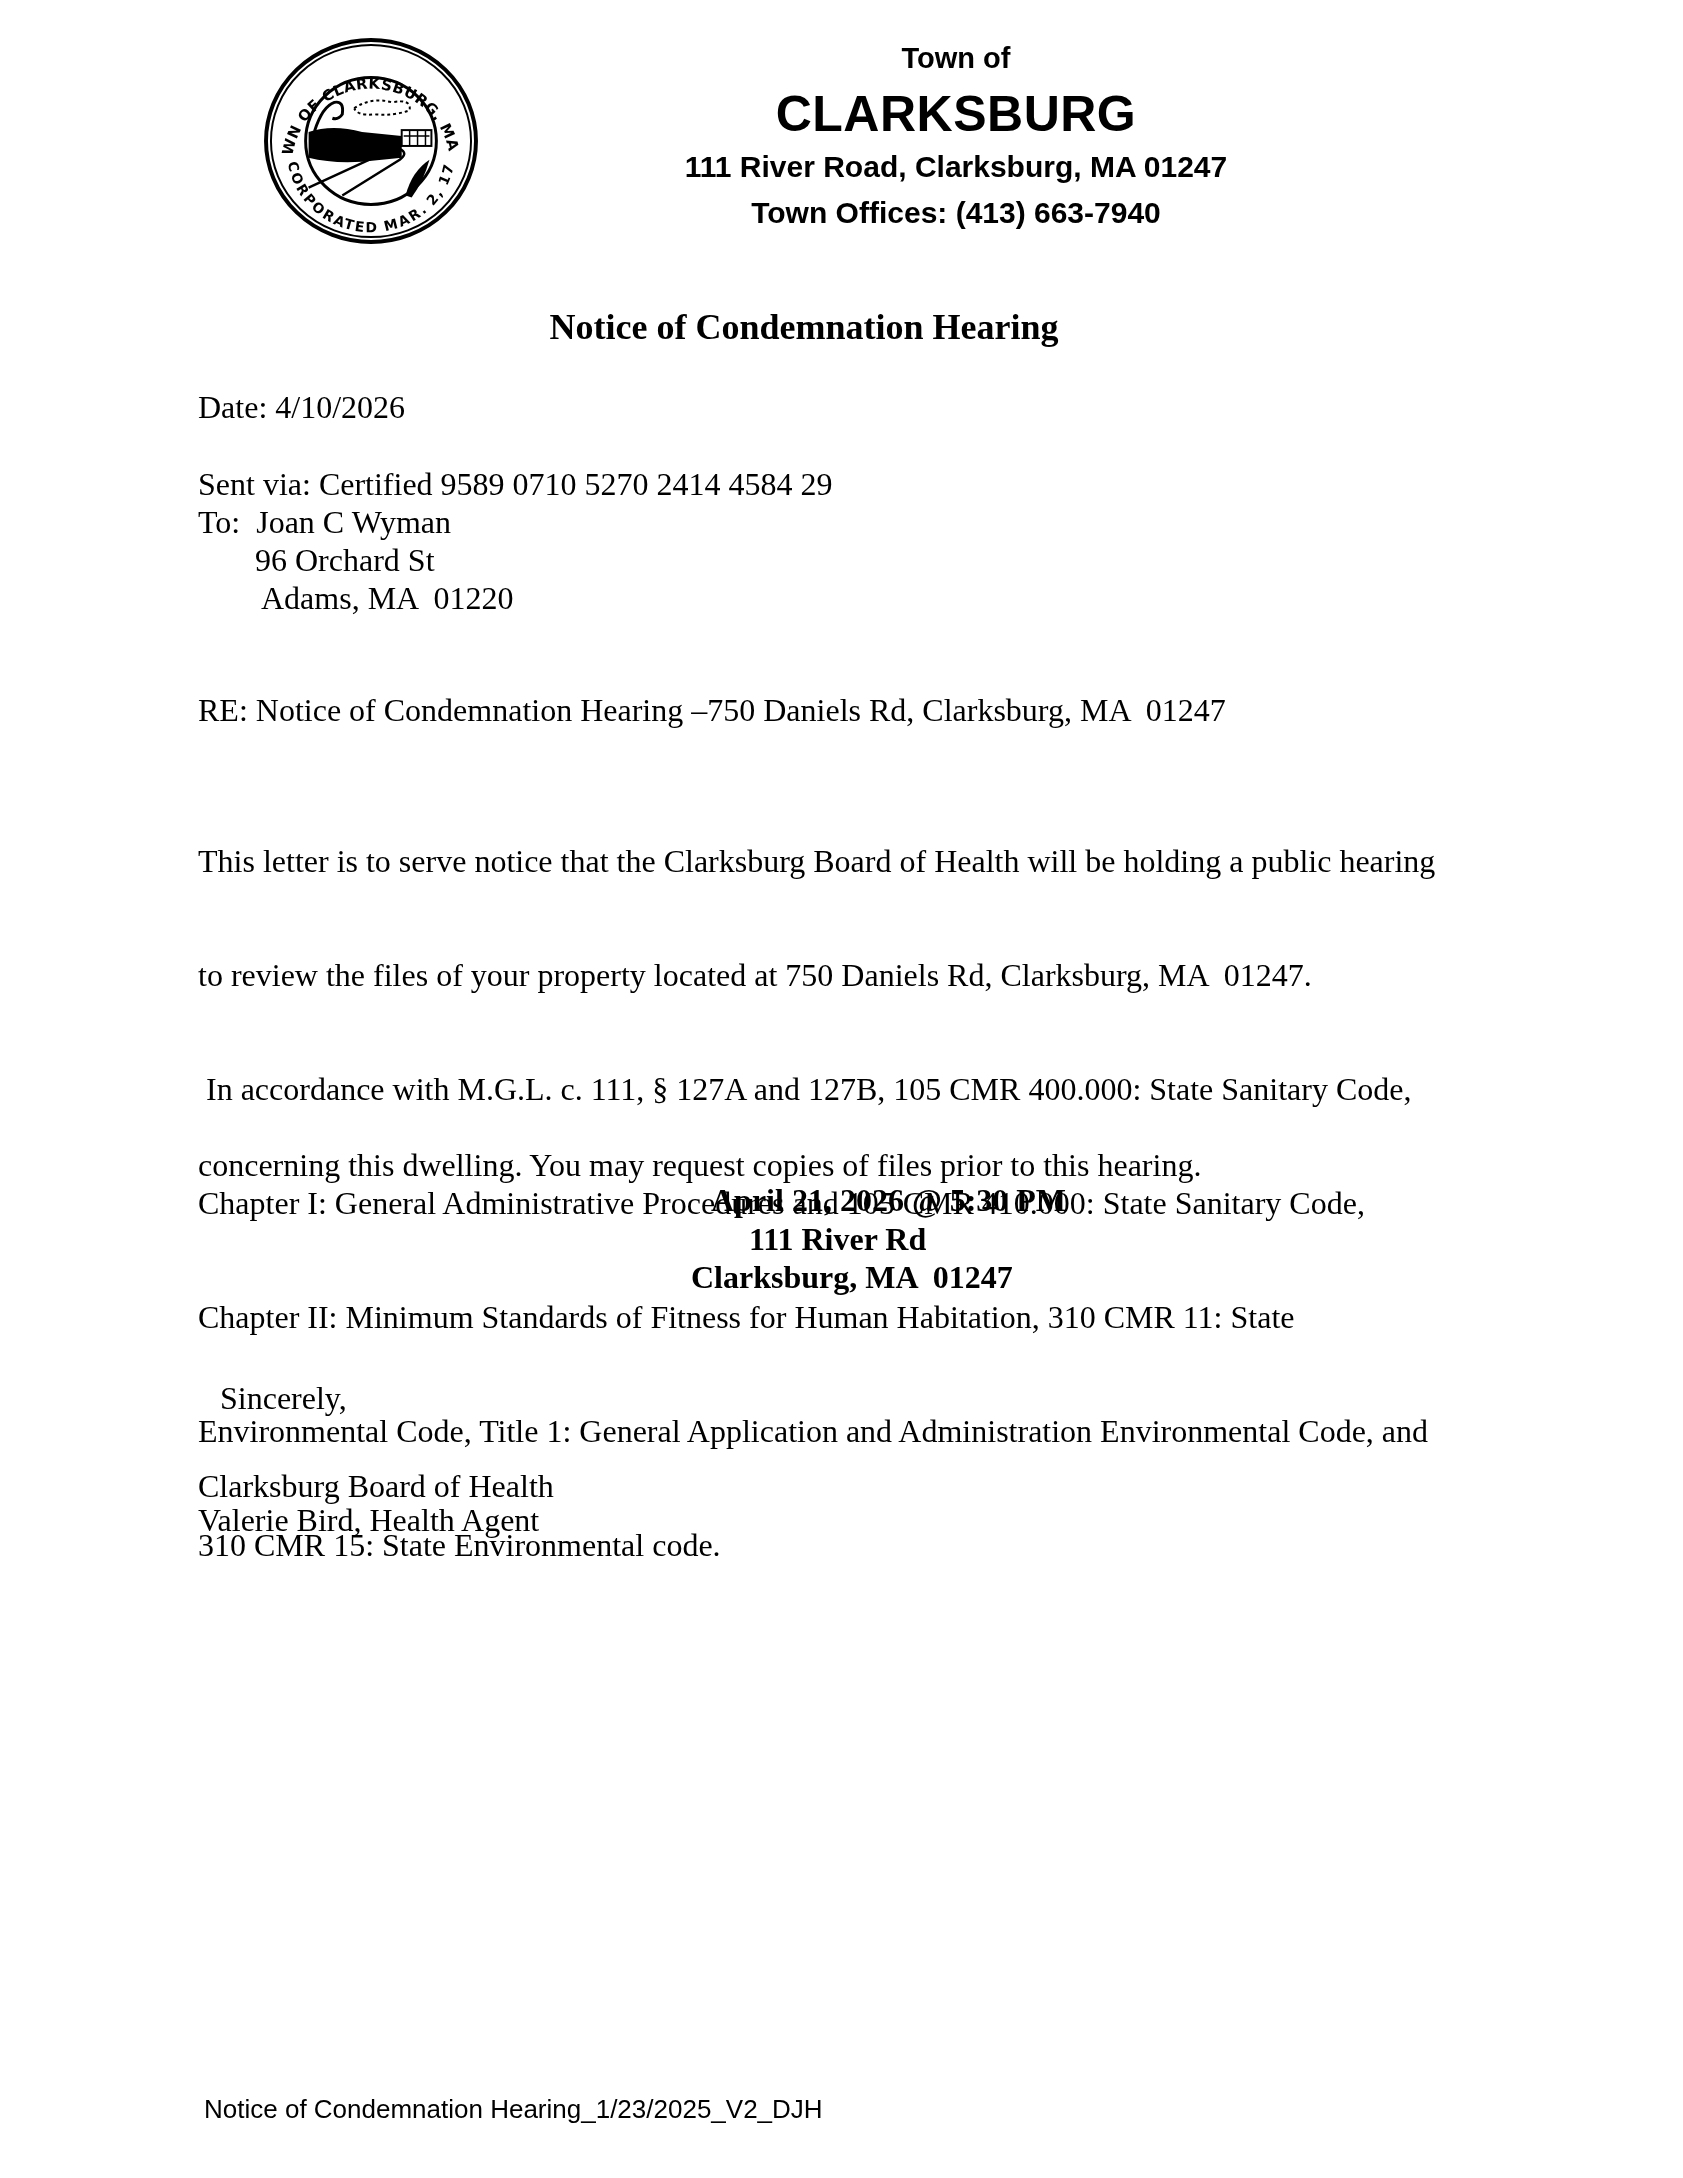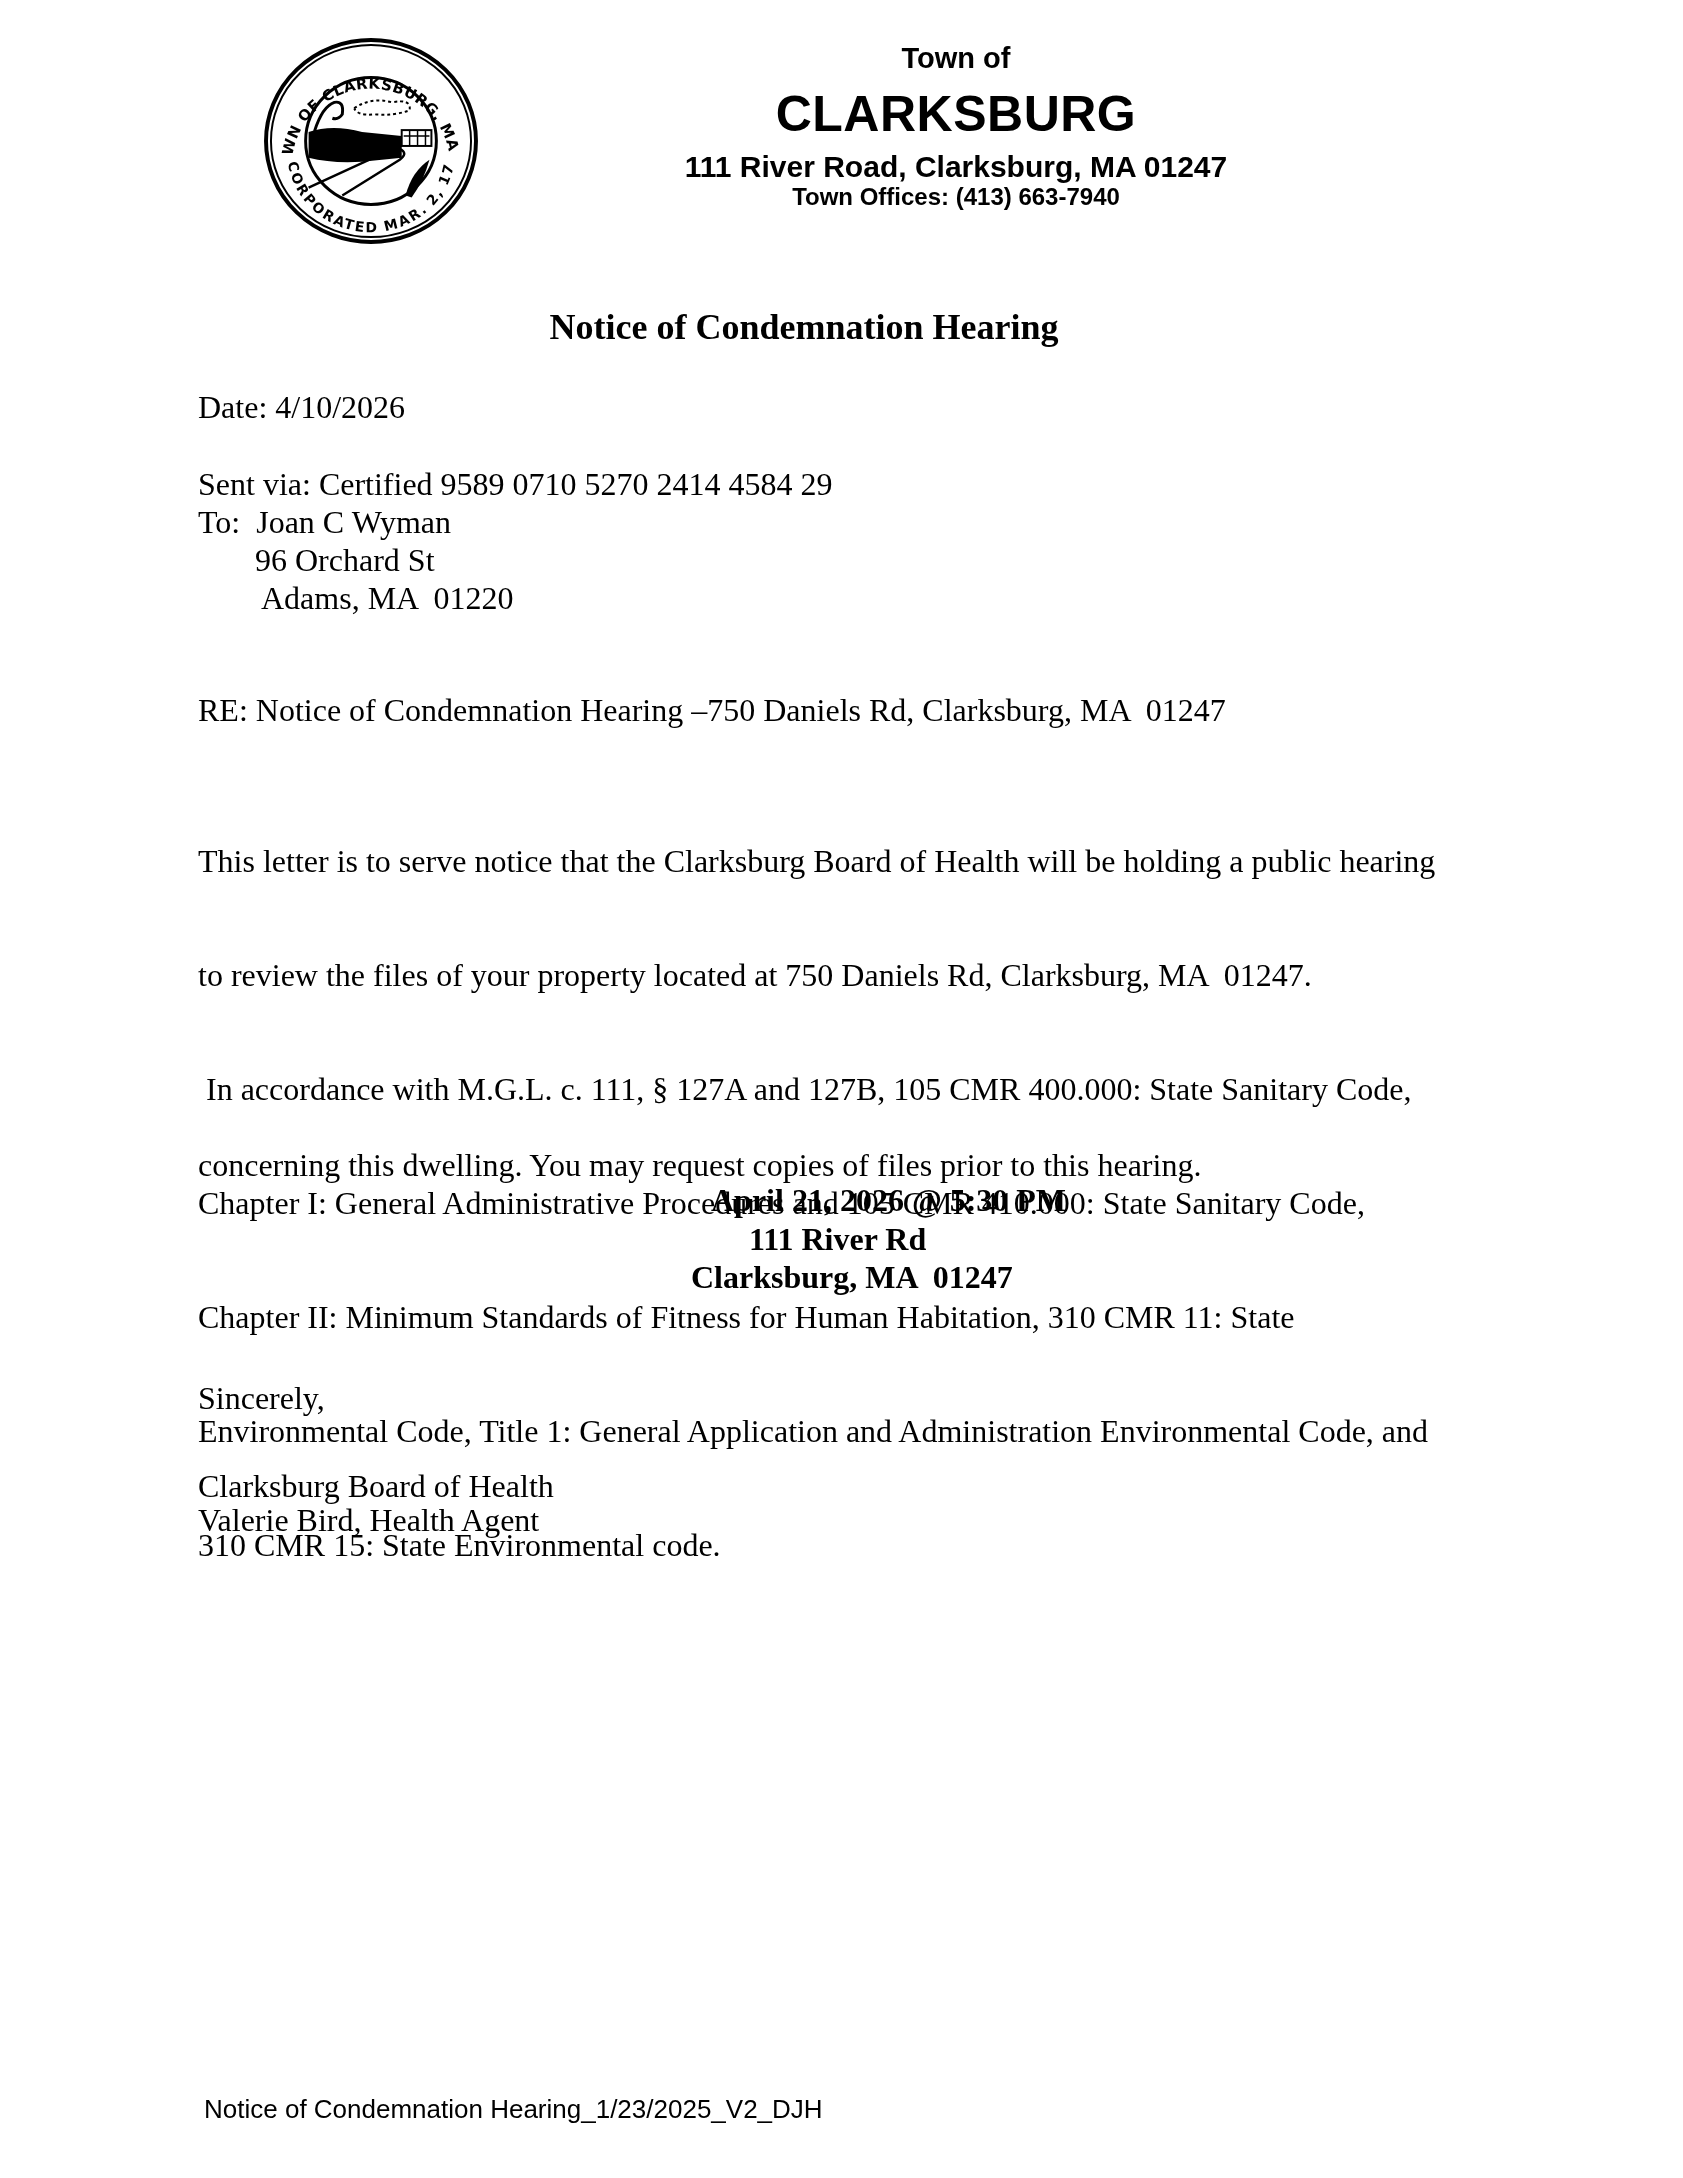--- a/index.html
+++ b/index.html
@@ -8,41 +8,41 @@
   .serif { font-family: "Liberation Serif", "DejaVu Serif", serif; }
   .sans { font-family: "Liberation Sans", "DejaVu Sans", sans-serif; }
   .body-text { font-size: 32px; line-height: 38px; left: 198px; }
 
   
   #seal { position: absolute; left: 263px; top: 37px; width: 216px; height: 208px; }
   .hdr { position: absolute; left: 634px; width: 644px; text-align: center; font-weight: bold; white-space: nowrap; }
   #hdr-town-of { top: 42px; font-size: 29px; }
   #hdr-name { top: 85px; font-size: 50px; letter-spacing: 0.5px; }
   #hdr-address { top: 150px; font-size: 30px; }
-  #hdr-phone { top: 183px; font-size: 24px; }
+  #hdr-phone { top: 196px; font-size: 30px; }
 
   #doc-title { top: 306px; left: 396px; width: 816px; text-align: center; font-size: 36px; font-weight: bold; }
 
   #date-line { top: 388px; }
   #sent-via { top: 465px; }
   #to-name { top: 503px; }
   #to-street { top: 541px; left: 255px; }
   #to-city { top: 579px; left: 261px; }
 
   #re-line { top: 691px; text-align: center; }
 
   #para1 { top: 766px; }
   #para2 { top: 1070px; }
 
   .hearing { font-size: 32px; font-weight: bold; }
   #hearing-datetime { top: 1182px; left: 711px; }
   #hearing-street { top: 1221px; left: 749px; }
   #hearing-city { top: 1259px; left: 674px; margin-left: 17px; }
 
-  #closing { top: 1379px; }
+  #closing { top: 1379px; margin-left: 22px; }
   #signer { top: 1501px; }
   #signer-org { top: 1467px; }
 
   #footer { top: 2094px; left: 198px; font-size: 26px; margin-left: 6px; }
 </style>
 </head>
 <body>
 
 <div id="letterhead">
   <svg id="seal" viewBox="0 0 218 210">

